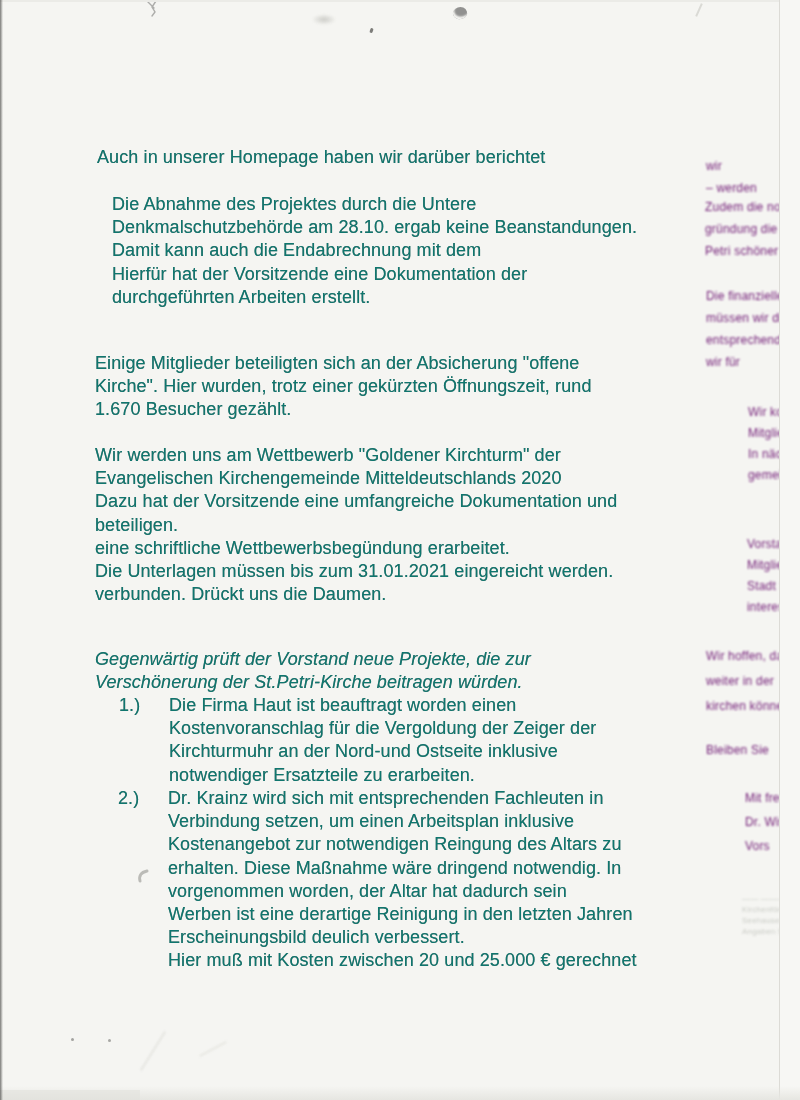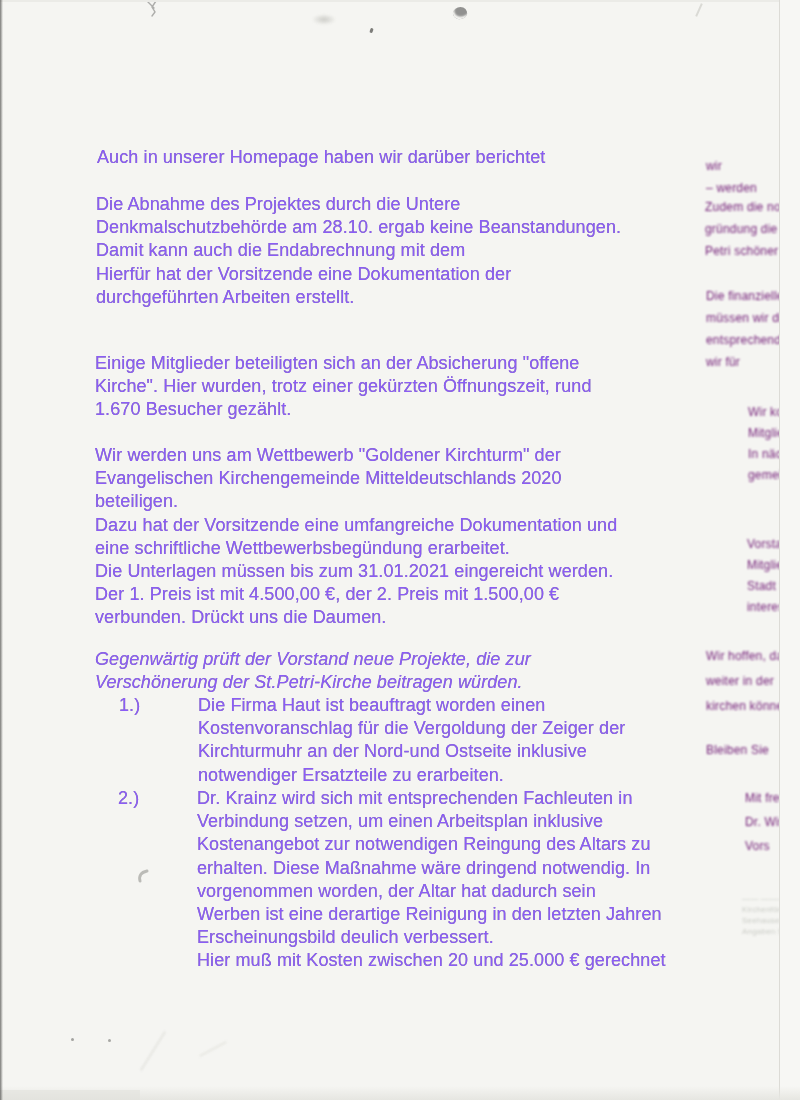--- a/index.html
+++ b/index.html
@@ -7,36 +7,36 @@
   body{
     width:800px;height:1100px;position:relative;overflow:hidden;
     background:#f5f5f2;
     font-family:"Liberation Sans", sans-serif;
   }
   .paper{position:absolute;inset:0;}
   
   .para, .list-item{
     position:absolute;
     font-size:18px;line-height:23.2px;
-    color:#8b5cf6;
+    color:#0f766e;
     text-shadow:0 0 .5px rgba(70,70,70,.65);
     letter-spacing:.1px;
     white-space:nowrap;
   }
   .para .line{height:23.2px;}
   #p-intro{left:97px;top:146px;}
-  #p-abnahme{left:96px;top:193px;}
+  #p-abnahme{left:112px;top:193px;}
   #p-einige{left:95px;top:352px;}
   #p-wettbewerb{left:95px;top:444px;}
   #p-projekte{left:95px;top:648px;font-style:italic;}
   .list-item{display:flex;}
   .list-item .num{width:50px;flex:0 0 50px;}
   #item-1{left:119px;top:694px;}
   #item-2{left:118px;top:787px;}
-  .item-lines .line{height:23.2px;margin-left:29px;}
+  .item-lines .line{height:23.2px;}
   
   .ghost{
     position:absolute;
     color:#701a75;
     filter:blur(.8px);
     font-size:12px;
     white-space:nowrap;
     letter-spacing:.2px;
   }
   .ghost .line{height:22px;line-height:22px;}
@@ -139,25 +139,24 @@
       <div class="line">durchgeführten Arbeiten erstellt.</div>
     </div>
   <div class="para" id="p-einige">
       <div class="line">Einige Mitglieder beteiligten sich an der Absicherung "offene</div>
       <div class="line">Kirche". Hier wurden, trotz einer gekürzten Öffnungszeit, rund</div>
       <div class="line">1.670 Besucher gezählt.</div>
     </div>
   <div class="para" id="p-wettbewerb">
       <div class="line">Wir werden uns am Wettbewerb "Goldener Kirchturm" der</div>
       <div class="line">Evangelischen Kirchengemeinde Mitteldeutschlands 2020</div>
+      <div class="line">Dazu hat der Vorsitzende eine umfangreiche Dokumentation und</div>
       <div class="line">beteiligen.</div>
-      <div class="line">Dazu hat der Vorsitzende eine umfangreiche Dokumentation und</div>
       <div class="line">eine schriftliche Wettbewerbsbegündung erarbeitet.</div>
       <div class="line">Die Unterlagen müssen bis zum 31.01.2021 eingereicht werden.</div>
-      <div class="line">Der 1. Preis ist mit 4.500,00 €, der 2. Preis mit 1.500,00 €</div>
       <div class="line">verbunden. Drückt uns die Daumen.</div>
     </div>
   <div class="para" id="p-projekte">
       <div class="line">Gegenwärtig prüft der Vorstand neue Projekte, die zur</div>
       <div class="line">Verschönerung der St.Petri-Kirche beitragen würden.</div>
     </div>
 
   <div class="list-item" id="item-1">
     <span class="num">1.)</span>
     <div class="item-lines">

